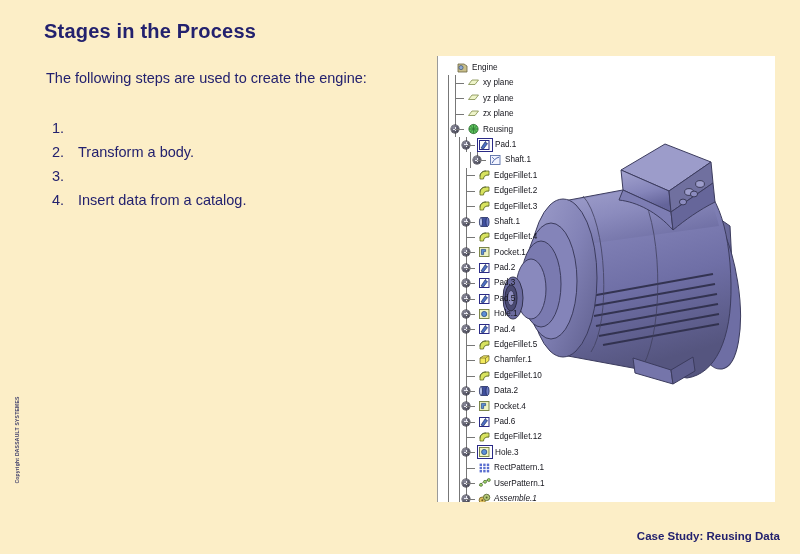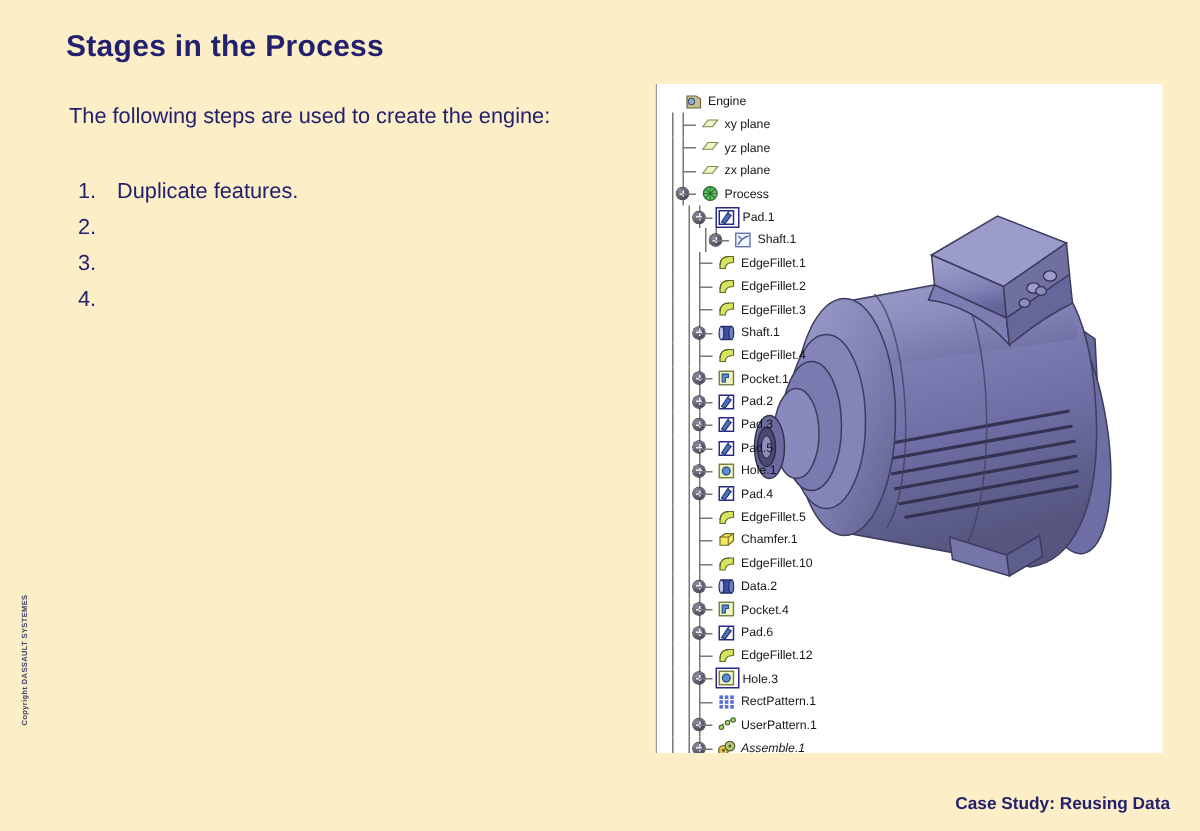--- a/index.html
+++ b/index.html
@@ -114,30 +114,31 @@
   }
 </style>
 </head>
 <body>
 
 <div id="slide-title">Stages in the Process</div>
 <div id="intro-text">The following steps are used to create the engine:</div>
 <ol id="steps-list">
     <li>
       <span class="num">1.</span>
-      <span>Duplicate features.</span>
     </li>
     <li>
       <span class="num">2.</span>
+      <span>Transform a body.</span>
     </li>
     <li>
       <span class="num">3.</span>
     </li>
     <li>
       <span class="num">4.</span>
+      <span>Insert data from a catalog.</span>
     </li>
   </ol>
 
 <div id="footer-note">Case Study: Reusing Data</div>
 <div id="copyright">Copyright DASSAULT SYSTEMES</div>
 
 <div id="catia-panel">
   <div id="panel-rule"></div>
 
   <div id="engine-render">
@@ -264,21 +265,21 @@
         <span class="ind v" style="width: 11px; flex: 0 0 11px;"></span>
         <span class="conn">
           <span class="plus"></span>
         </span>
         <span class="ic">
           <svg width="13" height="12" viewBox="0 0 13 12">
             <circle cx="6.5" cy="6" r="4.6" fill="#5fc45f" stroke="#26652b" stroke-width=".8"></circle>
             <path d="M6.5 1.4v9.2M1.9 6h9.2M3.2 2.8l6.6 6.4M9.8 2.8l-6.6 6.4" stroke="#2f7a33" stroke-width=".8"></path>
           </svg>
         </span>
-        <span class="lbl">Process</span>
+        <span class="lbl">Reusing</span>
       </div>
       <div class="tree-row">
         <span class="ind v" style="width: 11px; flex: 0 0 11px;"></span>
         <span class="ind v" style="width: 11px; flex: 0 0 11px;"></span>
         <span class="conn">
           <span class="plus"></span>
         </span>
         <span class="ic boxed">
           <svg width="13" height="12" viewBox="0 0 13 12">
             <rect x="1.5" y="1.5" width="9.5" height="9" fill="#ffffff" stroke="#2a2a86" stroke-width="1"></rect>

